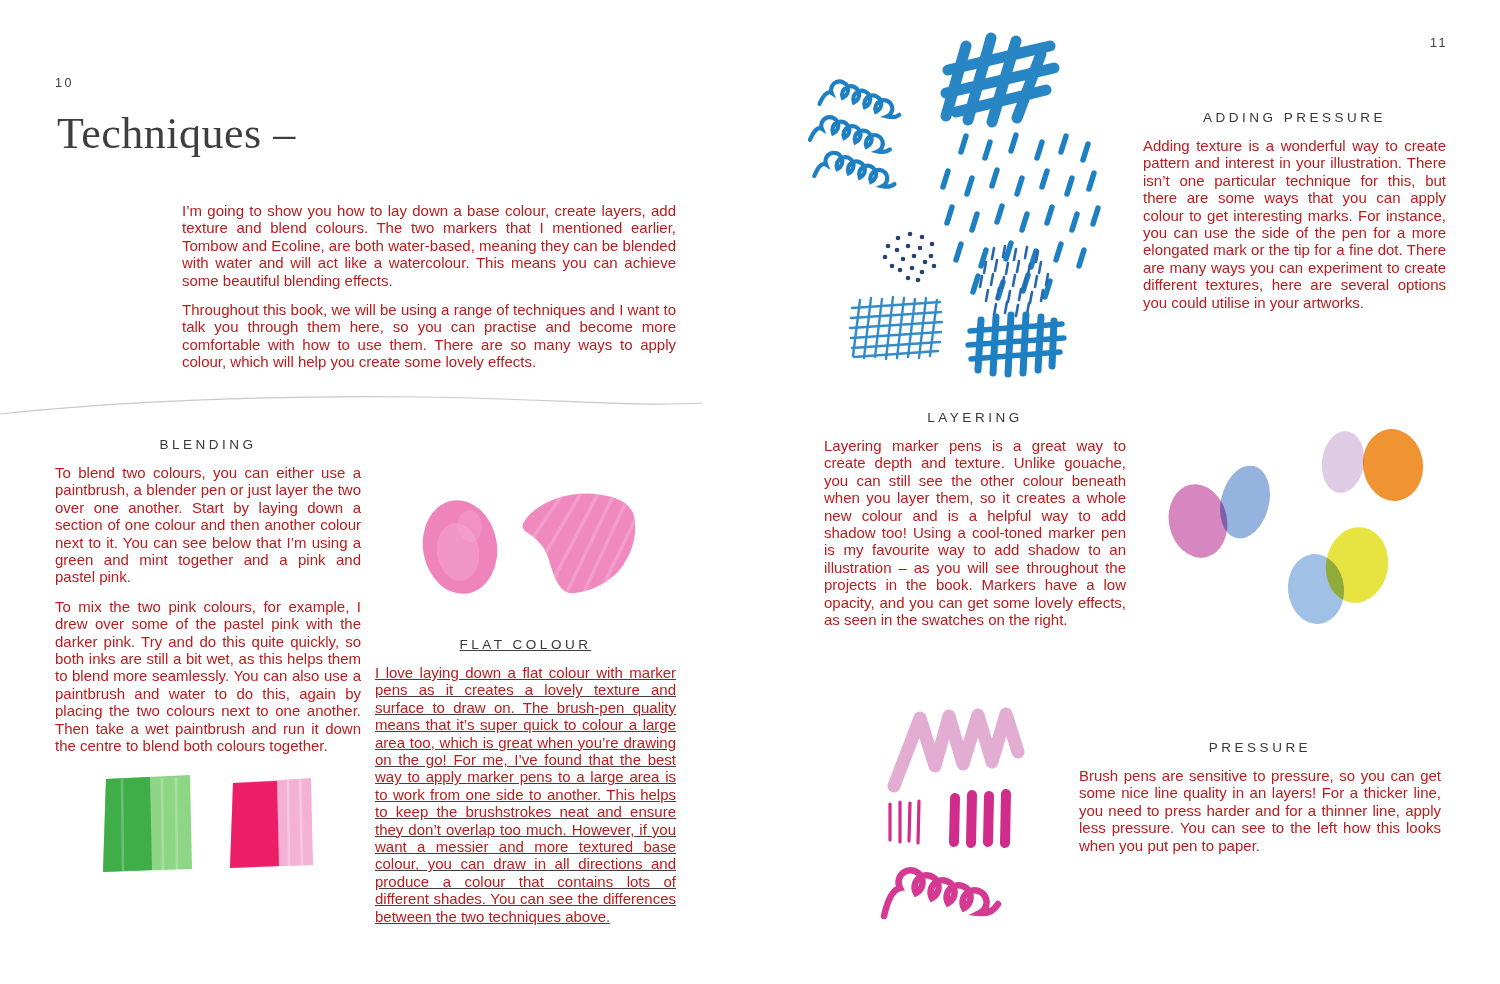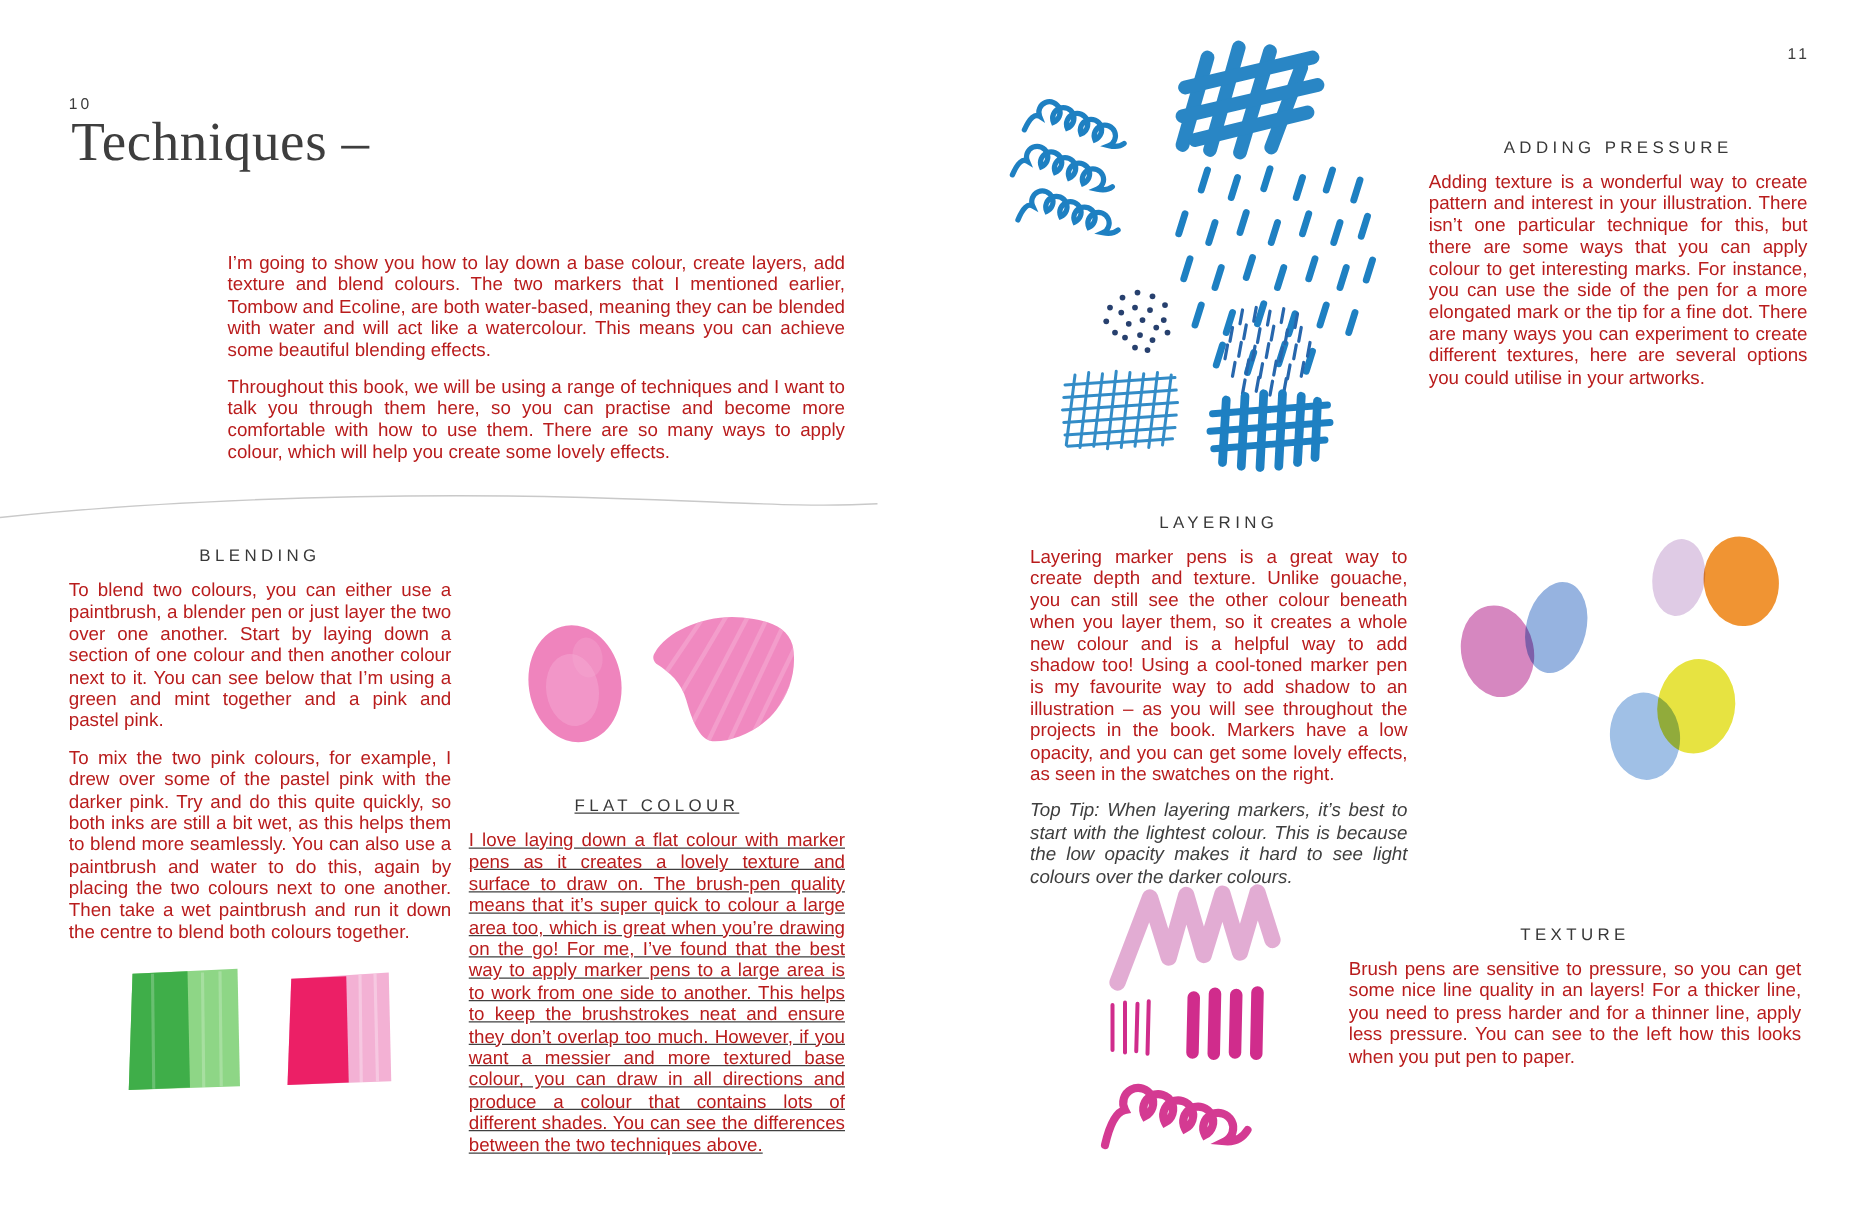--- a/index.html
+++ b/index.html
@@ -45,21 +45,21 @@
   .body-col p.tip { font-style: italic; color: #3f3f3f; }
   svg { display: block; }
   .blend-iso { isolation: isolate; }
   .blend-iso ellipse { mix-blend-mode: multiply; }
 </style>
 </head>
 <body>
 
 <div class="abs pagenum" style="left:55px; top:36px;margin-top:40px;">10</div>
 
-<div class="abs book-title" style="left:57px; top:90px;">
+<div class="abs book-title" style="left:57px; top:110px;">
   <span class="t1">Techniques –</span>
 </div>
 
 <div class="abs body-col" style="left:182px; top:202px; width:494px;">
   <p>I’m going to show you how to lay down a base colour, create layers, add texture and blend colours. The two markers that I mentioned earlier, Tombow and Ecoline, are both water-based, meaning they can be blended with water and will act like a watercolour. This means you can achieve some beautiful blending effects.</p>
   <p>Throughout this book, we will be using a range of techniques and I want to talk you through them here, so you can practise and become more comfortable with how to use them. There are so many ways to apply colour, which will help you create some lovely effects.</p>
 </div>
 
 <svg class="abs" style="left:0; top:392px;" width="705" height="30" viewBox="0 0 705 30">
   <path d="M0,22 C120,9 280,3 420,5 S 630,15 702,11" fill="none" stroke-width="1.1" stroke="#c9c9c9"></path>
@@ -276,21 +276,20 @@
   <div class="section-heading">ADDING PRESSURE</div>
   <div class="body-col">
     <p>Adding texture is a wonderful way to create pattern and interest in your illustration. There isn’t one particular technique for this, but there are some ways that you can apply colour to get interesting marks. For instance, you can use the side of the pen for a more elongated mark or the tip for a fine dot. There are many ways you can experiment to create different textures, here are several options you could utilise in your artworks.</p>
   </div>
 </div>
 
 <div class="abs" style="left:824px; top:410px; width:302px;">
   <div class="section-heading">LAYERING</div>
   <div class="body-col">
     <p>Layering marker pens is a great way to create depth and texture. Unlike gouache, you can still see the other colour beneath when you layer them, so it creates a whole new colour and is a helpful way to add shadow too! Using a cool-toned marker pen is my favourite way to add shadow to an illustration – as you will see throughout the projects in the book. Markers have a low opacity, and you can get some lovely effects, as seen in the swatches on the right.</p>
-    <p class="tip">Top Tip: When layering markers, it’s best to start with the lightest colour. This is because the low opacity makes it hard to see light colours over the darker colours.</p>
   </div>
 </div>
 
 <svg class="abs blend-iso" style="left:1160px; top:425px;" width="290" height="215" viewBox="0 0 290 215">
   <g>
     <ellipse cx="38" cy="96" rx="29" ry="37" transform="rotate(-12 38 96)" opacity="0.85" fill="#cf72b5"></ellipse>
     <ellipse cx="85" cy="77" rx="24" ry="37" transform="rotate(14 85 77)" opacity="0.8" fill="#7ba0d8"></ellipse>
   </g>
   <g>
     <ellipse cx="183" cy="37" rx="21" ry="31" transform="rotate(8 183 37)" opacity="0.9" fill="#dcc6e3"></ellipse>
@@ -313,17 +312,17 @@
   <g stroke-width="10" stroke-linecap="round" stroke="#d02c8c">
     <line x1="75" y1="98" x2="74" y2="142"></line>
     <line x1="92" y1="95" x2="91" y2="143"></line>
     <line x1="109" y1="96" x2="108" y2="142"></line>
     <line x1="126" y1="94" x2="125" y2="143"></line>
   </g>
   <path d="M4,216 q6,-26 16,-28 a12,12 30 1 1 16,5 a12,12 30 1 1 16,5 a12,12 30 1 1 16,5 a12,12 30 1 1 16,5 a12,12 30 1 1 16,5 q12,1 18,-9" fill="none" stroke-width="6.5" stroke-linecap="round" stroke="#d43a92"></path>
 </svg>
 
 <div class="abs" style="left:1079px; top:740px; width:362px;">
-  <div class="section-heading">TEXTURE</div>
+  <div class="section-heading">PRESSURE</div>
   <div class="body-col">
     <p>Brush pens are sensitive to pressure, so you can get some nice line quality in an layers! For a thicker line, you need to press harder and for a thinner line, apply less pressure. You can see to the left how this looks when you put pen to paper.</p>
   </div>
 </div>
 
 </body></html>

